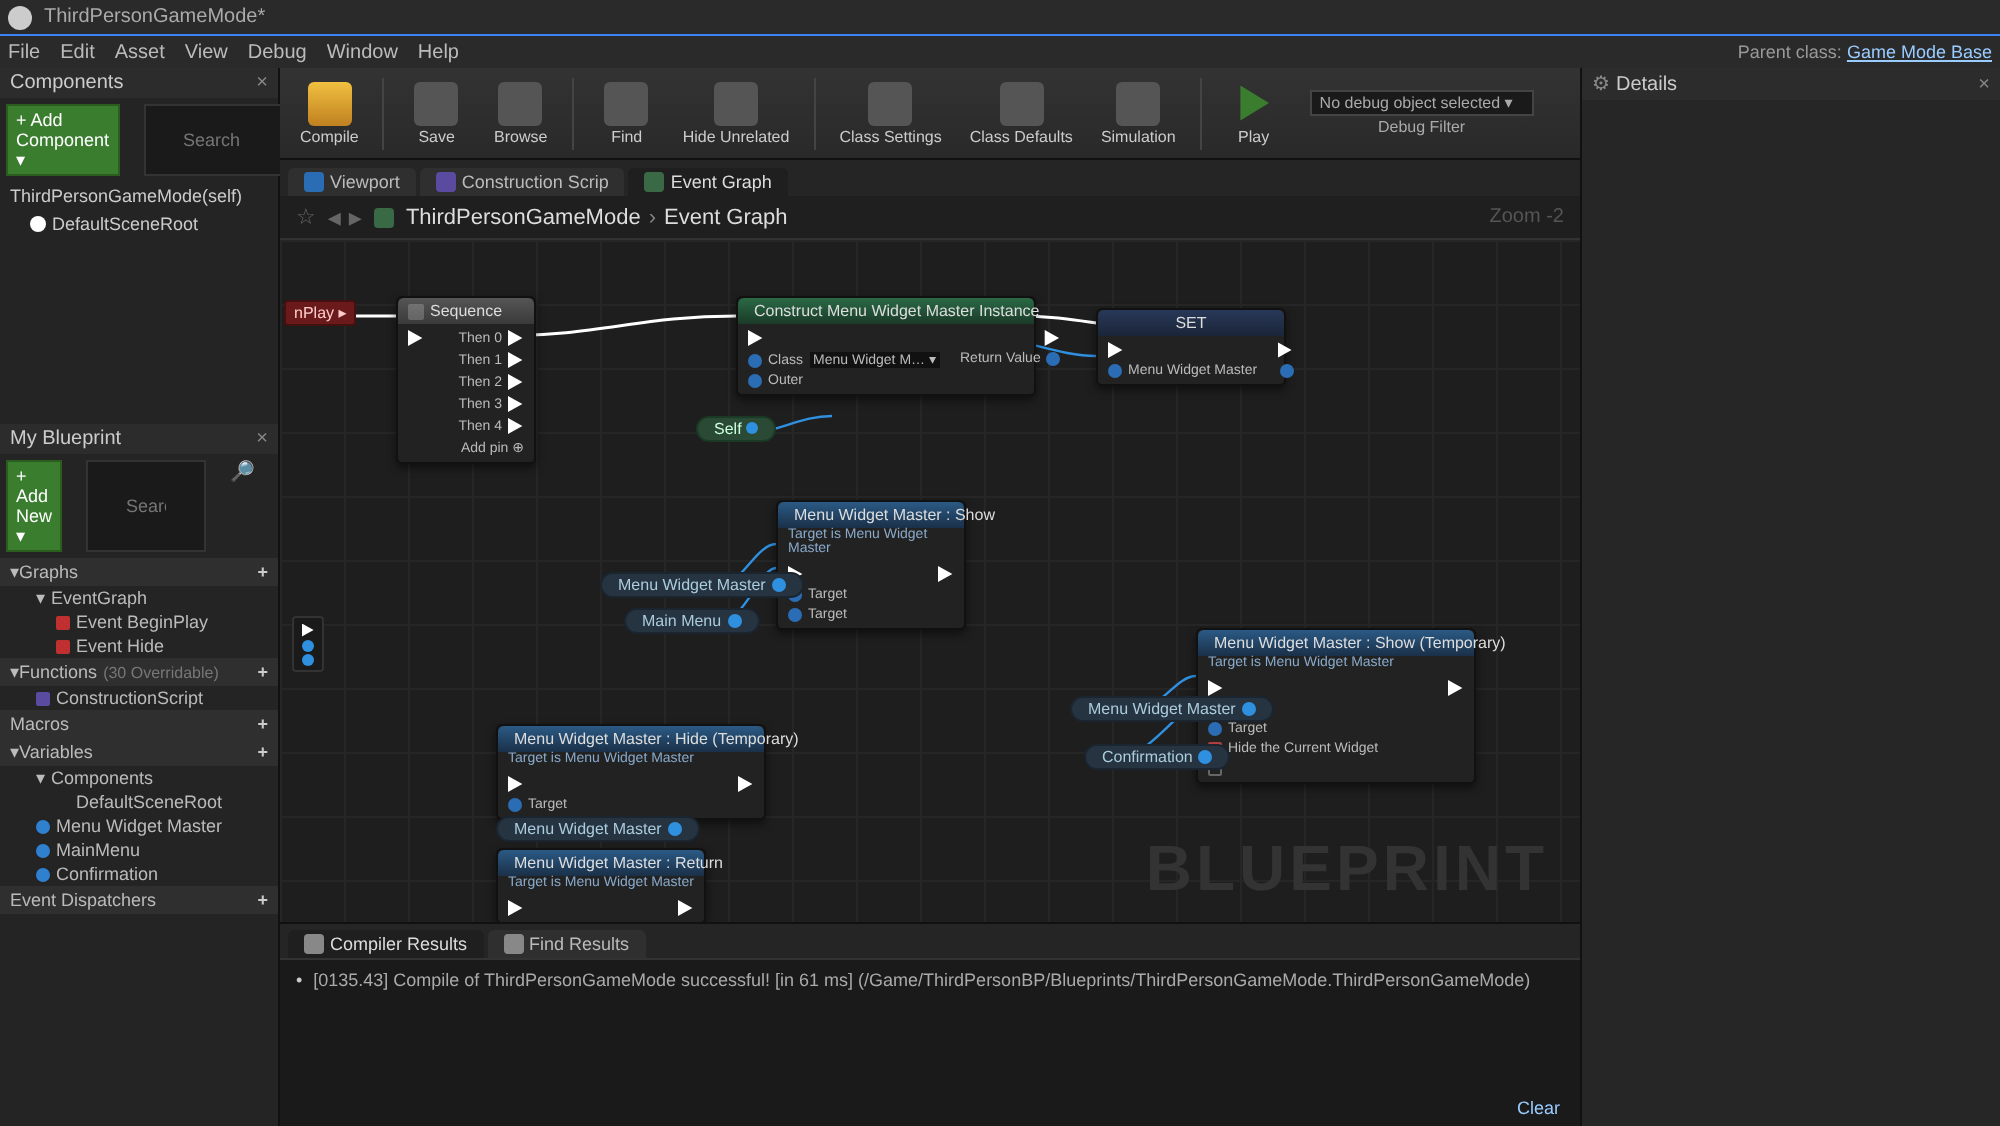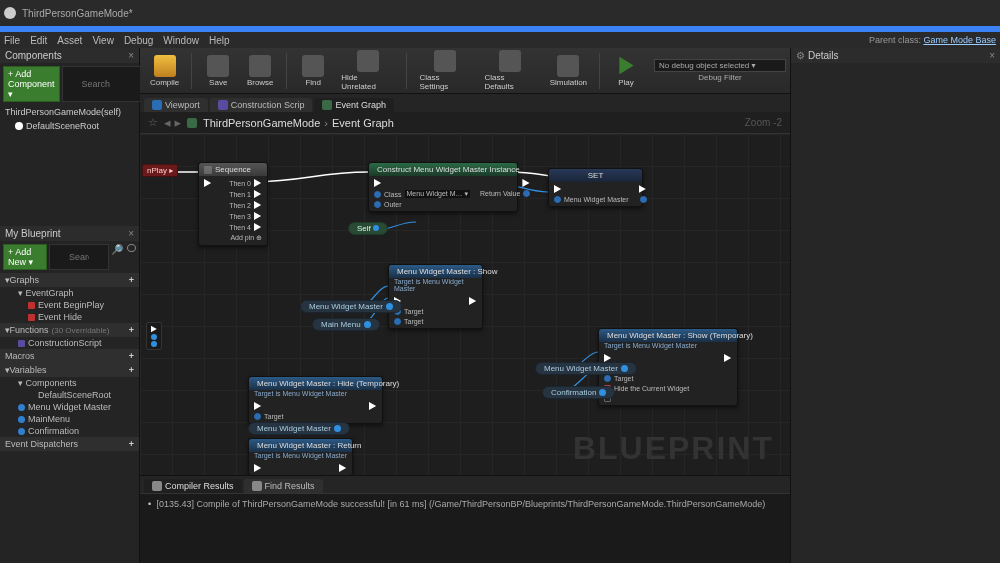--- a/index.html
+++ b/index.html
@@ -1,28 +1,28 @@
 <!DOCTYPE html>
 <html><head>
 <meta charset="utf-8">
 <style>
 * { margin: 0; padding: 0; box-sizing: border-box; font-family: "Segoe UI", Arial, sans-serif; }
 body { background: #1a1a1a; color: #c0c0c0; font-size: 10px; width: 1000px; height: 563px; overflow: hidden; position: relative; }
-.title-bar { height: 32px; background: #2a2a2a; display: flex; align-items: center; padding: 0 4px; gap: 6px; border-bottom: 6px solid #3b82f6; }
+.title-bar { height: 18px; background: #2a2a2a; display: flex; align-items: center; padding: 0 4px; gap: 6px; border-bottom: 1px solid #3b82f6; }
 .unreal-logo { width: 12px; height: 12px; background: #ccc; border-radius: 50%; display: inline-block; }
 .title-text { font-size: 10px; color: #aaa; }
 .menu-bar { height: 16px; background: #2a2a2a; display: flex; align-items: center; padding: 0 4px; gap: 10px; font-size: 10px; color: #bbb; }
 .menu-bar span { cursor: pointer; }
 .parent-class { margin-left: auto; font-size: 9px; color: #999; }
 .parent-class a { color: #9cf; text-decoration: underline; }
 .main-layout { display: flex; height: calc(100% - 34px); }
 .left-panel { width: 140px; background: #242424; display: flex; flex-direction: column; border-right: 1px solid #111; }
 .panel-header { background: #2c2c2c; padding: 2px 5px; font-size: 10px; color: #ccc; display: flex; align-items: center; gap: 3px; }
 .panel-header .close-x { margin-left: auto; color: #888; cursor: pointer; }
-.add-component-row { display: flex; gap: 2px; padding: 3px; }
+.add-component-row { display: flex; gap: 12px; padding: 3px; }
 .add-btn { background: #3a7d2e; color: #fff; font-size: 9px; padding: 2px 4px; border: 1px solid #2a5d1e; cursor: pointer; }
 .search-box { flex: 1; background: #1a1a1a; border: 1px solid #333; color: #888; font-size: 9px; padding: 1px 19px; }
 .search-box-bp { width: 60px; }
 .tree-item { padding: 2px 5px; font-size: 9px; color: #ccc; display: flex; align-items: center; gap: 3px; cursor: pointer; }
 .tree-item.indent { padding-left: 15px; }
 .tree-item .dot { width: 8px; height: 8px; border-radius: 50%; background: #fff; }
 .my-bp-panel { margin-top: auto; background: #242424; flex: 0 0 auto; }
 .section-row { background: #2f2f2f; padding: 2px 5px; font-size: 9px; color: #bbb; display: flex; align-items: center; cursor: pointer; }
 .section-row .plus { margin-left: auto; color: #ccc; font-weight: bold; }
 .sub-item { padding: 1px 5px 1px 18px; font-size: 9px; color: #bbb; display: flex; align-items: center; gap: 3px; cursor: pointer; }
@@ -30,21 +30,21 @@
 .bullet-blue { width: 7px; height: 7px; background: #3080d0; border-radius: 50%; }
 .bullet-func { width: 7px; height: 7px; background: #5a4aa0; border-radius: 1px; }
 .center-panel { flex: 1; display: flex; flex-direction: column; background: #222; }
 .toolbar { height: 46px; background: linear-gradient(#333, #292929); display: flex; align-items: center; gap: 2px; padding: 0 4px; border-bottom: 1px solid #111; }
 .tool-btn { display: flex; flex-direction: column; align-items: center; justify-content: center; padding: 2px 6px; font-size: 8px; color: #ccc; cursor: pointer; min-width: 40px; }
 .tool-btn .tico { width: 22px; height: 22px; background: #555; border-radius: 3px; margin-bottom: 1px; }
 .tool-btn.compile .tico { background: linear-gradient(#f0c040, #c08020); }
 .tool-btn.play .tico { background: #3a7d2e; clip-path: polygon(20% 10%, 85% 50%, 20% 90%); }
 .tool-sep { width: 1px; height: 36px; background: #444; margin: 0 4px; }
 .debug-box { margin-left: 6px; display: flex; flex-direction: column; gap: 1px; }
-.debug-sel { background: #1a1a1a; border: 1px solid #444; color: #aaa; font-size: 8px; padding: 1px 4px; width: 132px; }
+.debug-sel { background: #1a1a1a; border: 1px solid #444; color: #aaa; font-size: 8px; padding: 1px 4px; width: 112px; }
 .tab-row { height: 18px; background: #252525; display: flex; align-items: end; padding: 0 4px; gap: 2px; font-size: 9px; }
 .etab { background: #2f2f2f; padding: 2px 8px; color: #bbb; border-top-left-radius: 3px; border-top-right-radius: 3px; cursor: pointer; display: flex; align-items: center; gap: 3px; }
 .etab.active { background: #1f1f1f; color: #ddd; }
 .graph-header { height: 22px; background: #1f1f1f; display: flex; align-items: center; padding: 0 8px; gap: 6px; font-size: 11px; color: #ccc; border-bottom: 1px solid #333; }
 .graph-header .nav-arrow { color: #666; font-size: 13px; cursor: pointer; }
 .breadcrumb { color: #ddd; }
 .breadcrumb .sep { color: #888; margin: 0 4px; }
 .zoom-txt { margin-left: auto; color: #555; font-size: 10px; }
 .graph-canvas { flex: 1; position: relative; background-color: #1e1e1e; background-image: linear-gradient(#262626 1px, transparent 1px), linear-gradient(90deg, #262626 1px, transparent 1px); background-size: 32px 32px; overflow: hidden; }
 .watermark { position: absolute; right: 16px; bottom: 8px; font-size: 32px; font-weight: 900; color: #333; letter-spacing: 2px; pointer-events: none; }

